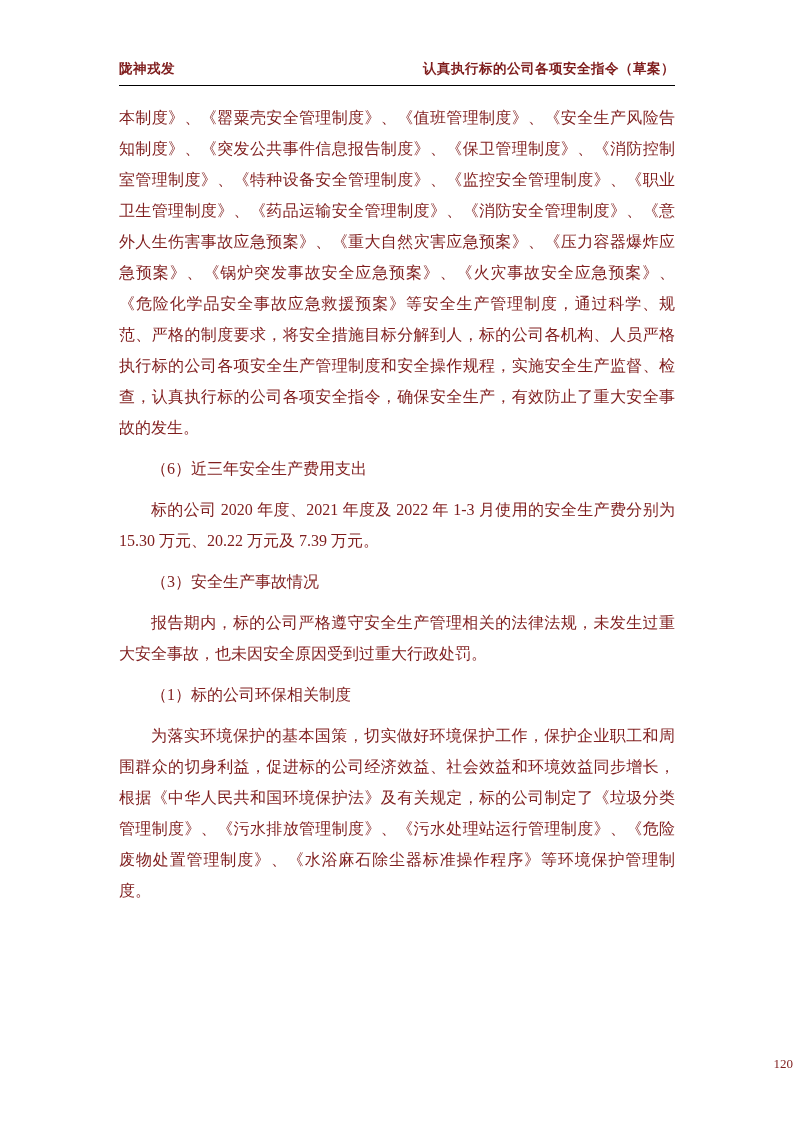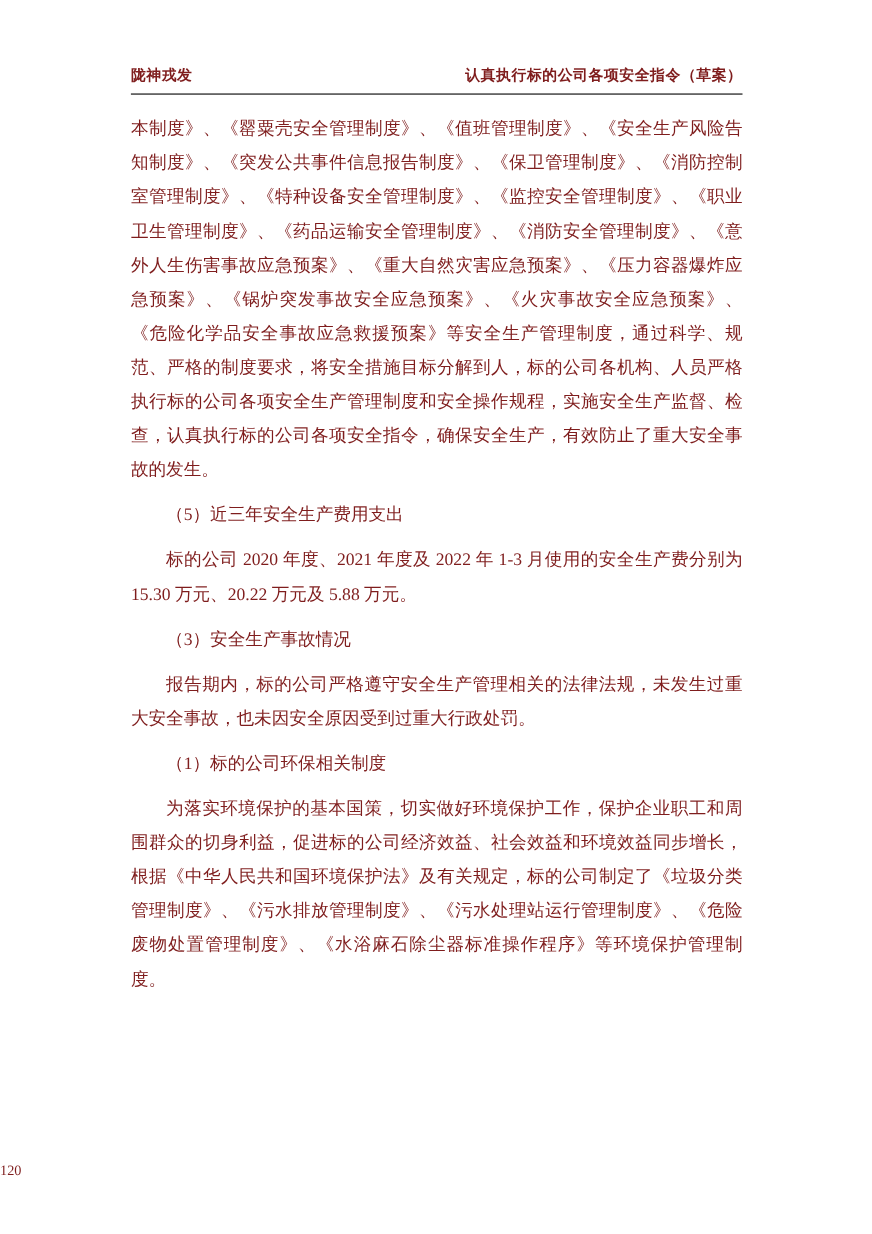--- a/index.html
+++ b/index.html
@@ -51,40 +51,40 @@
     text-indent: 2em;
   }
   .heading-l1 {
     margin-top: 17px !important;
   }
   .footer {
     position: absolute;
     left: 0;
     right: 0;
     bottom: 62px;
-    text-align: left;
+    text-align: right;
     font-size: 13px;
   }
 </style>
 </head>
 <body>
 
 <div class="page">
 
   <div class="header">
     <span class="header-left">陇神戎发</span>
     <span class="header-right">认真执行标的公司各项安全指令（草案）</span>
   </div>
 
   <div class="content">
     <p class="para no-indent first">本制度》、《罂粟壳安全管理制度》、《值班管理制度》、《安全生产风险告知制度》、《突发公共事件信息报告制度》、《保卫管理制度》、《消防控制室管理制度》、《特种设备安全管理制度》、《监控安全管理制度》、《职业卫生管理制度》、《药品运输安全管理制度》、《消防安全管理制度》、《意外人生伤害事故应急预案》、《重大自然灾害应急预案》、《压力容器爆炸应急预案》、《锅炉突发事故安全应急预案》、《火灾事故安全应急预案》、《危险化学品安全事故应急救援预案》等安全生产管理制度，通过科学、规范、严格的制度要求，将安全措施目标分解到人，标的公司各机构、人员严格执行标的公司各项安全生产管理制度和安全操作规程，实施安全生产监督、检查，认真执行标的公司各项安全指令，确保安全生产，有效防止了重大安全事故的发生。</p>
 
-    <p class="para heading">（5）近三年安全生产费用支出</p>
+    <p class="para heading">（6）近三年安全生产费用支出</p>
 
-    <p class="para indent">标的公司 2020 年度、2021 年度及 2022 年 1-3 月使用的安全生产费分别为 15.30 万元、20.22 万元及 5.88 万元。</p>
+    <p class="para indent">标的公司 2020 年度、2021 年度及 2022 年 1-3 月使用的安全生产费分别为 15.30 万元、20.22 万元及 7.39 万元。</p>
 
     <p class="para heading">（3）安全生产事故情况</p>
 
     <p class="para indent">报告期内，标的公司严格遵守安全生产管理相关的法律法规，未发生过重大安全事故，也未因安全原因受到过重大行政处罚。</p>
 
 
 
     <p class="para heading">（1）标的公司环保相关制度</p>
 
     <p class="para indent">为落实环境保护的基本国策，切实做好环境保护工作，保护企业职工和周围群众的切身利益，促进标的公司经济效益、社会效益和环境效益同步增长，根据《中华人民共和国环境保护法》及有关规定，标的公司制定了《垃圾分类管理制度》、《污水排放管理制度》、《污水处理站运行管理制度》、《危险废物处置管理制度》、《水浴麻石除尘器标准操作程序》等环境保护管理制度。</p>

